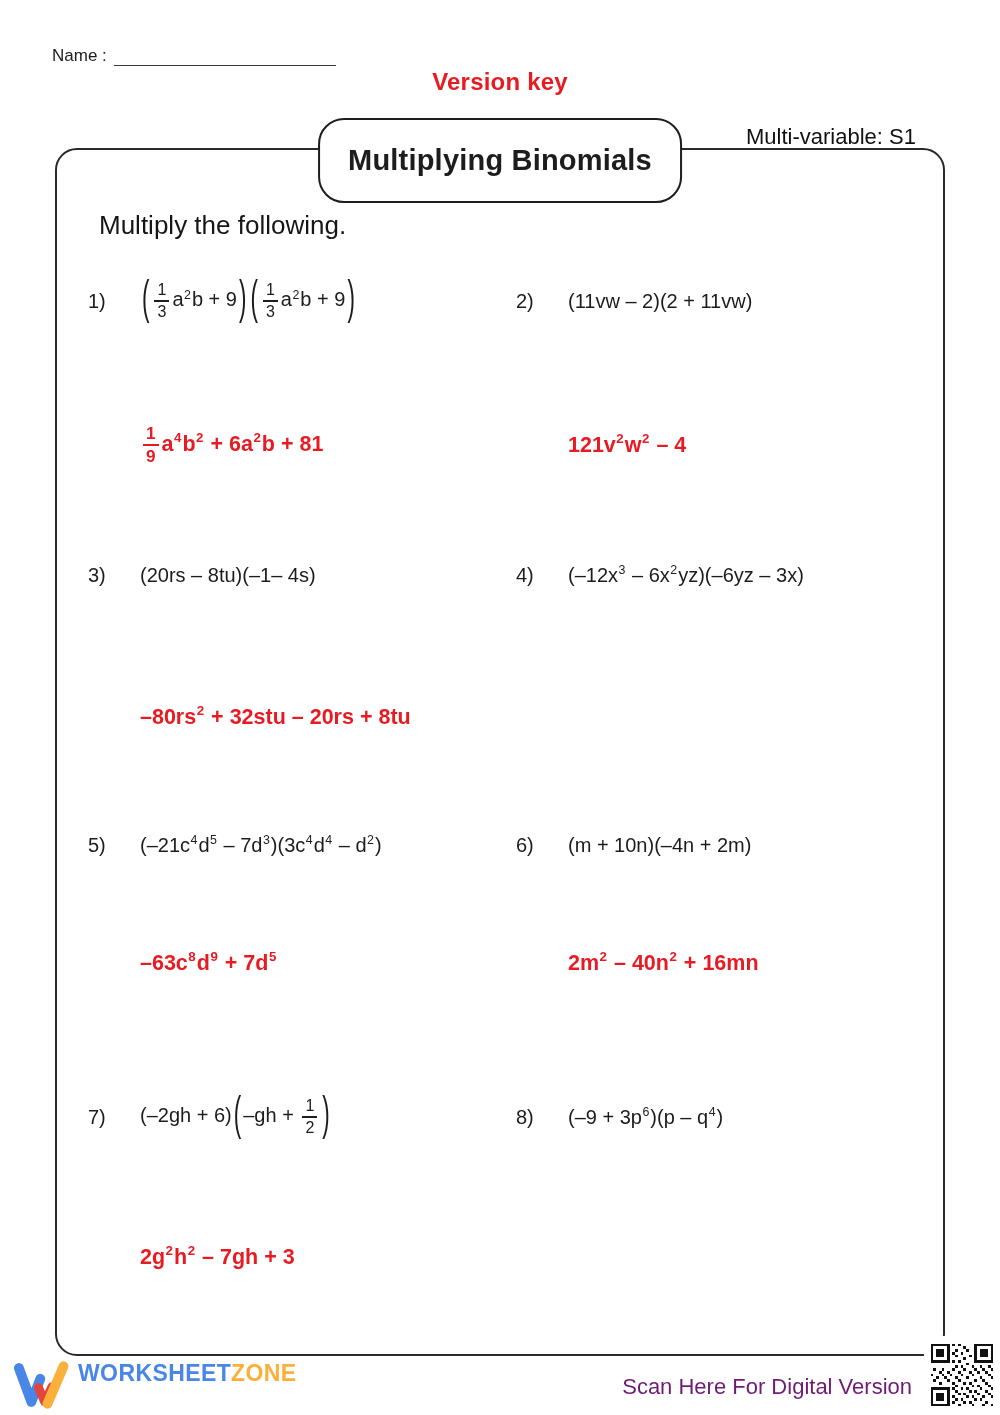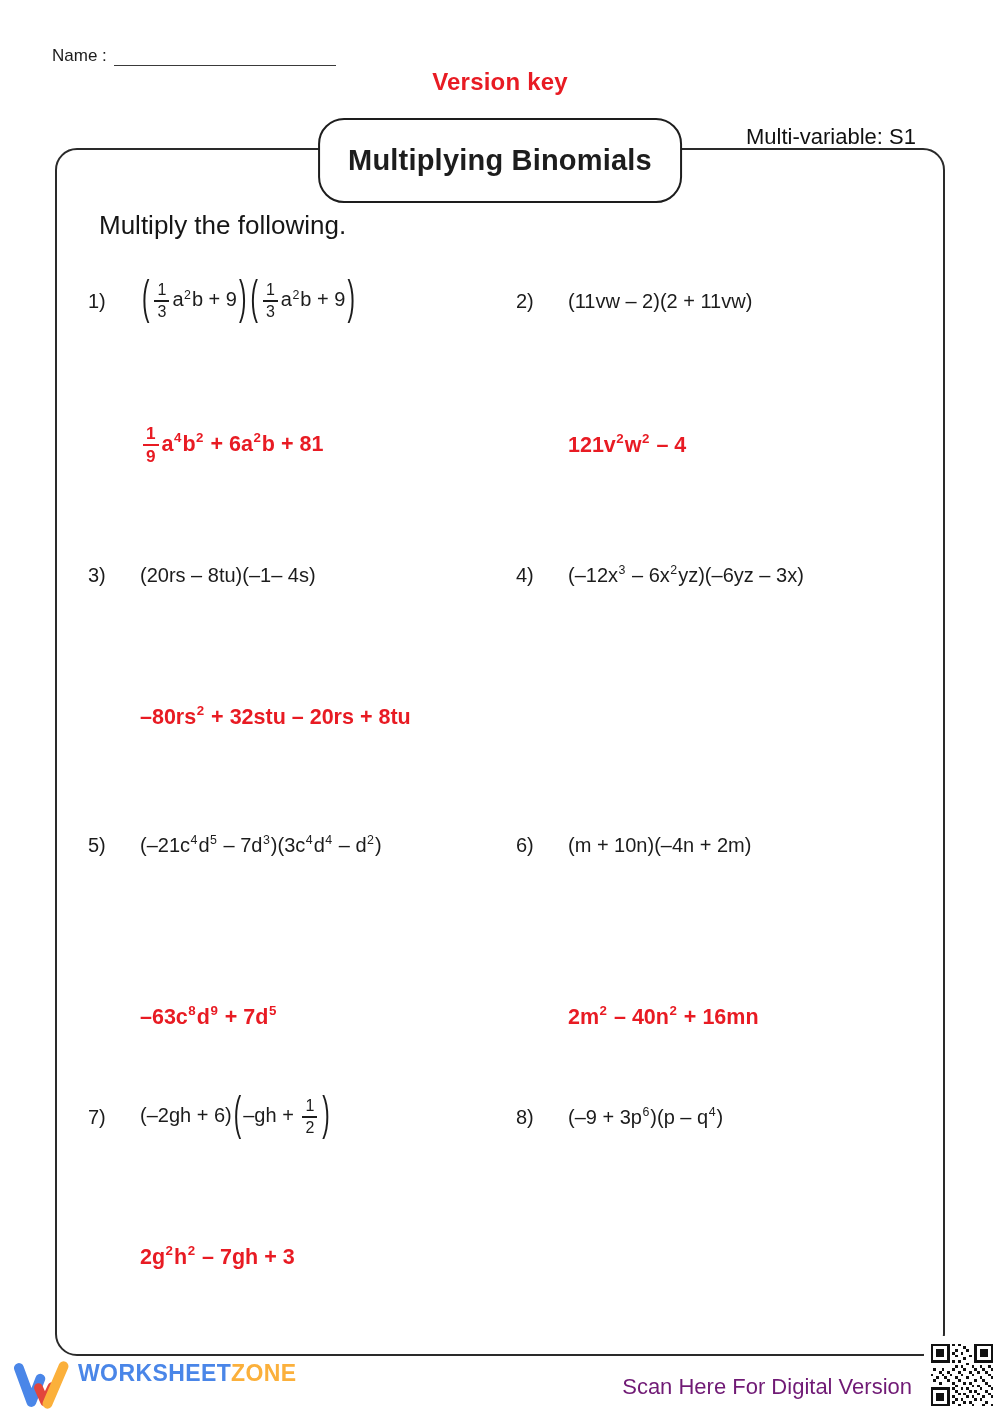--- a/index.html
+++ b/index.html
@@ -124,21 +124,21 @@
   <div class="row" style="top:820px;height:50px;">
     <div class="cell c-left">
       <span class="pnum">5)</span>
       <span class="expr">(–21c<span class="sup">4</span>d<span class="sup">5</span> – 7d<span class="sup">3</span>)(3c<span class="sup">4</span>d<span class="sup">4</span> – d<span class="sup">2</span>)</span>
     </div>
     <div class="cell c-right">
       <span class="pnum">6)</span>
       <span class="expr">(m + 10n)(–4n + 2m)</span>
     </div>
   </div>
-  <div class="row" style="top:992px;height:50px;">
+  <div class="row" style="top:938px;height:50px;">
     <div class="cell a-left">
       <span class="ans">–63c<span class="sup">8</span>d<span class="sup">9</span> + 7d<span class="sup">5</span></span>
     </div>
     <div class="cell a-right">
       <span class="ans">2m<span class="sup">2</span> – 40n<span class="sup">2</span> + 16mn</span>
     </div>
   </div>
 
   <div class="row" style="top:1082px;height:70px;">
     <div class="cell c-left">

